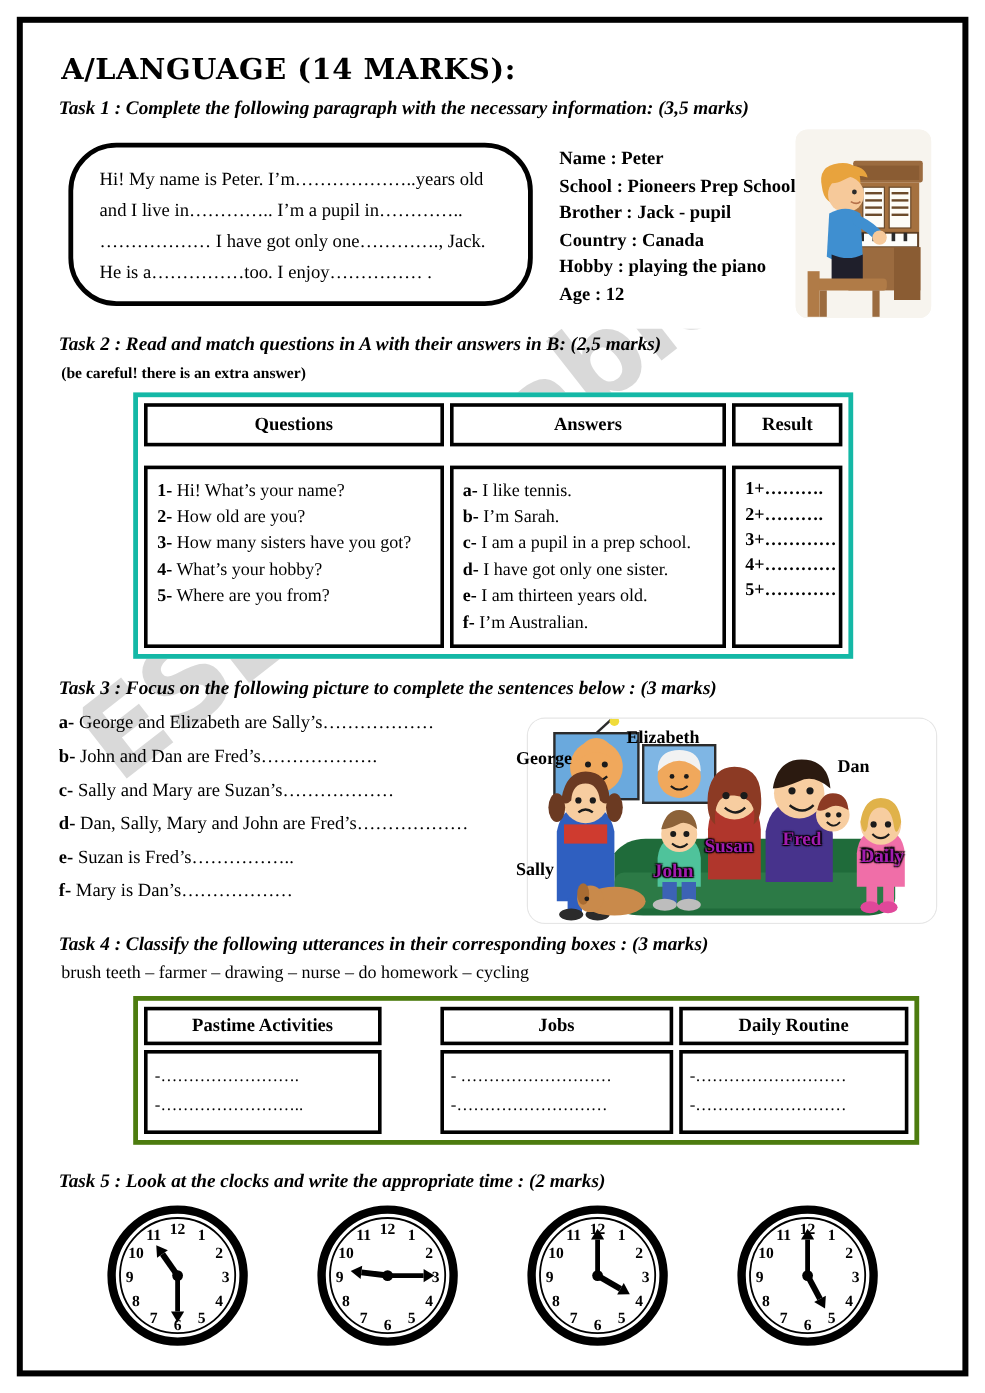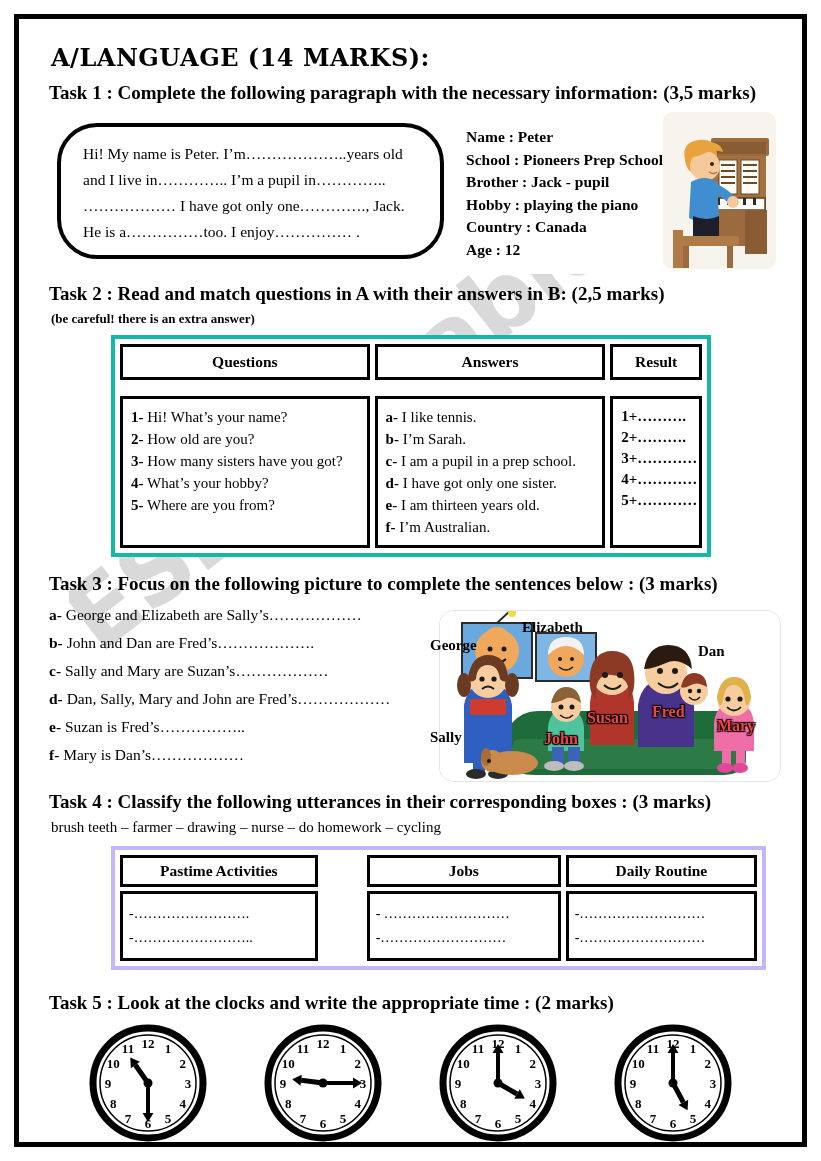--- a/index.html
+++ b/index.html
@@ -67,23 +67,24 @@
     font-family: "DejaVu Serif", serif;
     font-size: 24px;
     font-weight: bold;
     letter-spacing: 0.5px;
     margin: 10px 0 10px 10px;
     text-transform: uppercase;
     font-variant: small-caps;
   }
   .task-title {
     font-family: "Liberation Serif", serif;
-    font-size: 19px;
+    font-size: 16px;
     font-weight: bold;
     margin: 4px 0 6px 8px;
+    font-style: italic;
   }
   .task-sub {
     font-size: 13px;
     font-weight: bold;
     margin: 2px 0 6px 10px;
   }
 
   
   .t1-row {
     display: flex;
@@ -206,34 +207,34 @@
   .fam-label {
     position: absolute;
     font-family: "Liberation Serif", serif;
     font-weight: bold;
     font-size: 15px;
     color: #000;
     z-index: 3;
     white-space: nowrap;
   }
   .fam-label.on-pic {
-    color: #ef4444;
+    color: #a21caf;
     text-shadow: 1px 1px 1px #000, -1px -1px 1px #000, 1px -1px 1px #000, -1px 1px 1px #000;
     font-size: 16px;
   }
 
   
   .utterances {
     font-size: 15px;
     margin: 4px 0 10px 10px;
   }
   .t4-wrap {
     margin: 0 0 0 70px;
     width: 655px;
-    border: 4px solid #c4b5fd;
+    border: 4px solid #4d7c0f;
     box-sizing: border-box;
     padding: 5px;
     background: #fff;
   }
   .t4-head, .t4-body { display: flex; gap: 5px; }
   .t4-body { margin-top: 4px; }
   .t4-head > div {
     border: 3px solid #000;
     text-align: center;
     font-size: 15.5px;
@@ -292,22 +293,22 @@
           <div class="line">Hi! My name is Peter. I’m………………..years old</div>
           <div class="line">and I live in………….. I’m a pupil in…………..</div>
           <div class="line">……………… I have got only one…………., Jack.</div>
           <div class="line">He is a……………too. I enjoy…………… .</div>
         </div>
 
         <div class="info-list">
           <div>Name : Peter</div>
           <div>School : Pioneers Prep School</div>
           <div>Brother : Jack - pupil</div>
+          <div>Country : Canada</div>
           <div>Hobby : playing the piano</div>
-          <div>Country : Canada</div>
           <div>Age : 12</div>
         </div>
 
         <div class="piano-pic">
           <svg viewBox="0 0 113 157" width="113" height="157">
             <rect x="0" y="0" width="113" height="157" fill="#f7f4ee"></rect>
 
             <rect x="48" y="26" width="58" height="18" rx="2" fill="#9b6b3f"></rect>
             <rect x="51" y="30" width="52" height="12" fill="#8a5c33"></rect>
             <rect x="47" y="44" width="56" height="58" fill="#a5713f"></rect>
@@ -488,21 +489,21 @@
               <ellipse cx="72" cy="152" rx="26" ry="12" fill="#c98a4b"></ellipse>
               <circle cx="52" cy="150" r="11" fill="#c98a4b"></circle>
               <ellipse cx="46" cy="146" rx="5" ry="9" fill="#a96c32"></ellipse>
               <circle cx="49" cy="150" r="2" fill="#1b1b1b"></circle>
             </svg>
           </div>
 
           <div class="fam-label on-pic" style="left:114px; top:119px;">John</div>
           <div class="fam-label on-pic" style="left:157px; top:98px;">Susan</div>
           <div class="fam-label on-pic" style="left:222px; top:92px;">Fred</div>
-          <div class="fam-label on-pic" style="left:287px; top:106px;">Mary</div>
+          <div class="fam-label on-pic" style="left:287px; top:106px;">Daily</div>
         </div>
       </div>
 
       <div class="task-title" style="margin-top:10px;">Task 4 : Classify the following utterances in their corresponding boxes : (3 marks)</div>
       <div class="utterances">brush teeth – farmer – drawing – nurse – do homework – cycling</div>
 
       <div class="t4-wrap">
         <div class="t4-head">
           <div class="cell-w1">Pastime Activities</div>
           <div class="cell-w2">Jobs</div>

